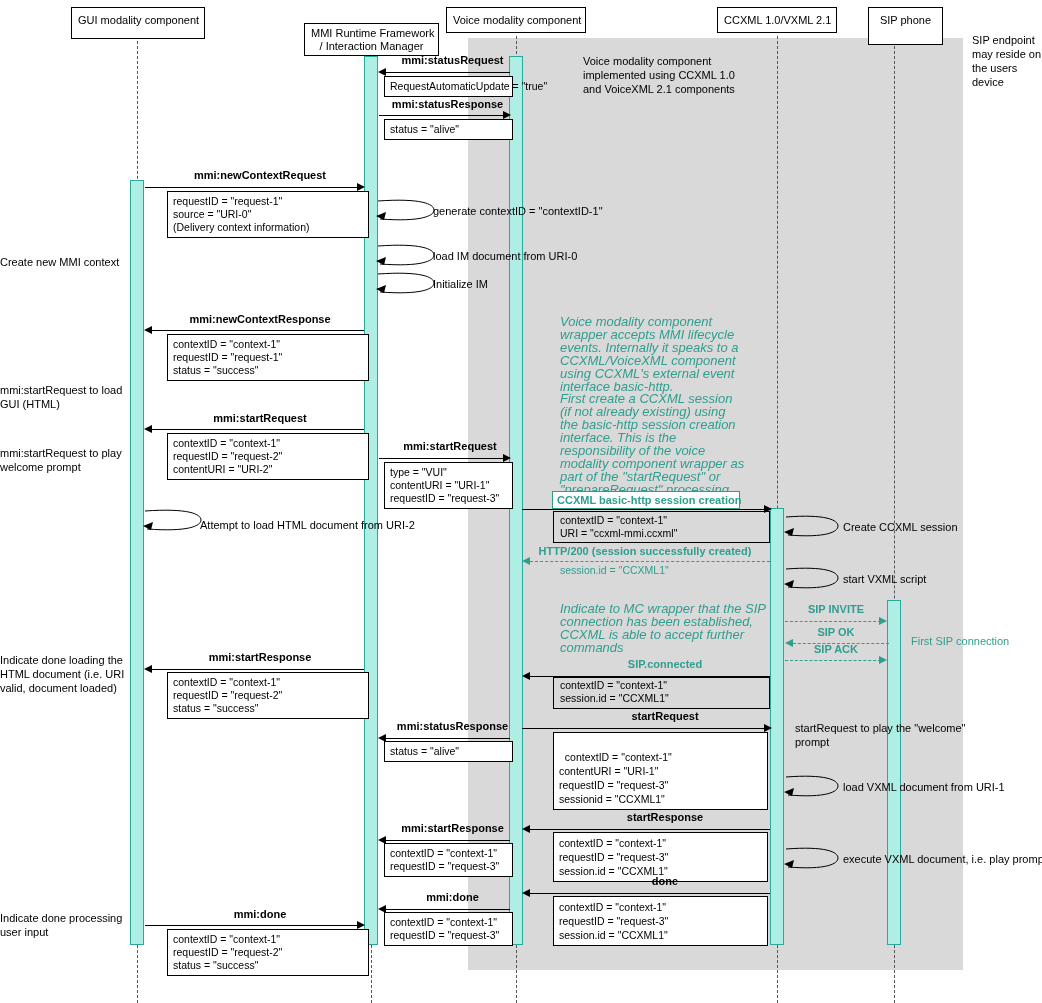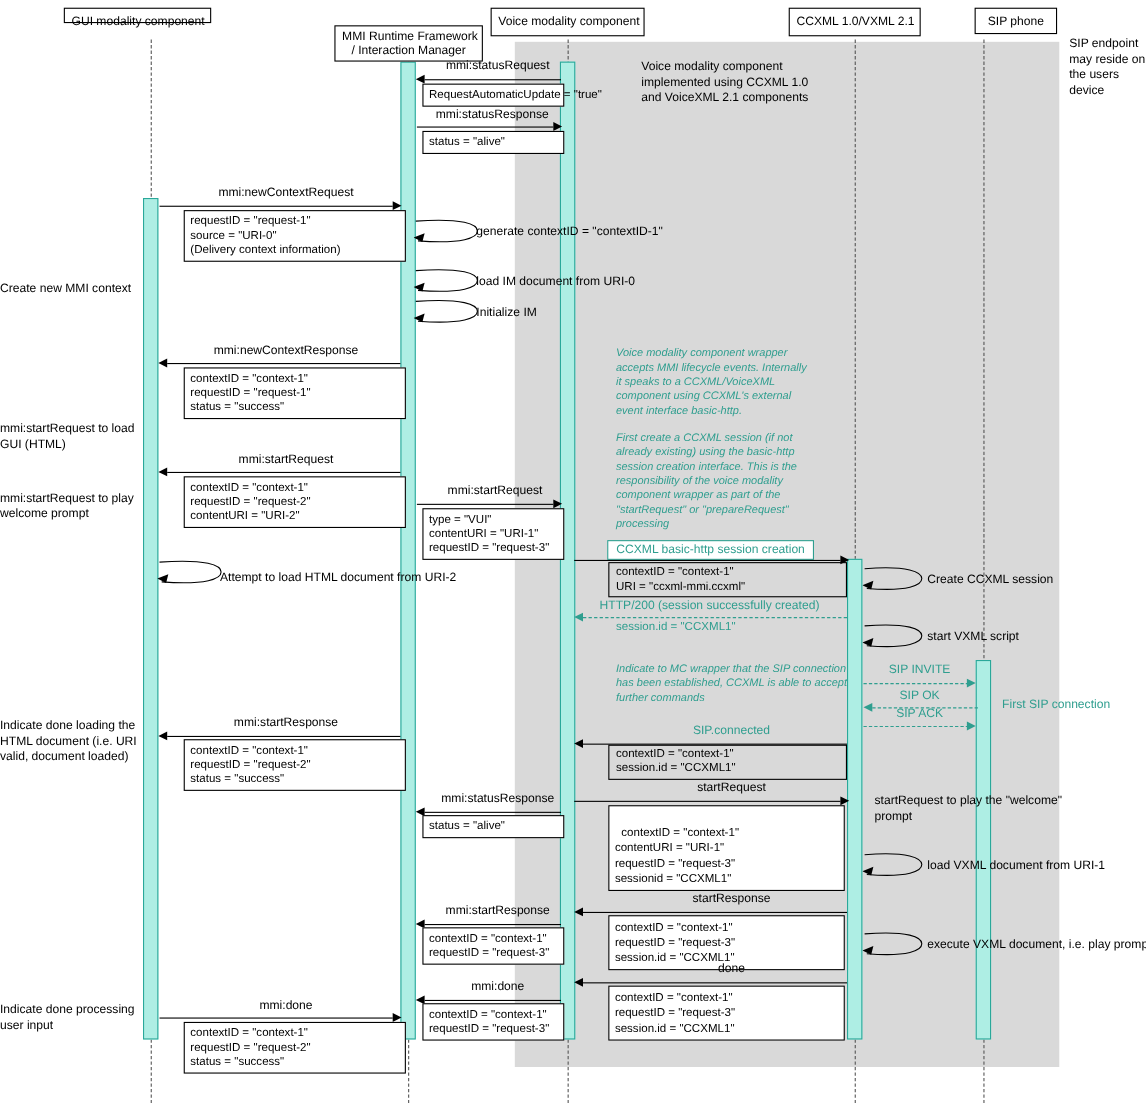--- a/index.html
+++ b/index.html
@@ -29,61 +29,61 @@
   .arrow-line.dashed{border-top:1px dashed #2f9e8f;}
   .arrowhead{
     width:0;height:0;border-top:4px solid transparent;border-bottom:4px solid transparent;
   }
   .ah-right{border-left:8px solid #000;}
   .ah-left{border-right:8px solid #000;}
   .ah-right-g{border-left:8px solid #2f9e8f;}
   .ah-left-g{border-right:8px solid #2f9e8f;}
   
   .msg-title{
-    font-weight:normal;font-size:11px;text-align:center;white-space:nowrap;
+    font-weight:bold;font-size:11px;text-align:center;white-space:nowrap;
   }
   .msg-body{
     border:1px solid #000;background:#fff;font-size:10.5px;line-height:13px;
     padding:3px 5px;box-sizing:border-box;white-space:nowrap;
   }
   .msg-body.noborder{border:none;background:transparent;padding:0;}
   .green{color:#2f9e8f;}
   .note{font-size:11px;line-height:14px;}
   .note.italic{}
-  .note.greenitalic{font-style:italic;color:#2f9e8f;line-height:13px;font-size:10px;}
+  .note.greenitalic{font-style:italic;color:#2f9e8f;line-height:13px;font-size:13px;}
   .lbl-left{font-size:11px;line-height:14px;}
   .plain-txt{font-size:11px;white-space:nowrap;}
 </style>
 </head>
 <body>
 
 <div class="abs shade" style="left:468px;top:38px;width:495px;height:932px;"></div>
 
 <div class="abs lline" style="left:137px;top:36px;height:967px;"></div>
 <div class="abs lline" style="left:371px;top:36px;height:967px;"></div>
 <div class="abs lline" style="left:516px;top:36px;height:967px;"></div>
 <div class="abs lline" style="left:777px;top:36px;height:967px;"></div>
 <div class="abs lline" style="left:894px;top:36px;height:967px;"></div>
 
 <div class="abs bar" style="left:364px;top:56px;width:14px;height:889px;"></div>
 <div class="abs bar" style="left:509px;top:56px;width:14px;height:889px;"></div>
 <div class="abs bar" style="left:130px;top:180px;width:14px;height:765px;"></div>
 <div class="abs bar" style="left:770px;top:508px;width:14px;height:437px;"></div>
 <div class="abs bar" style="left:887px;top:600px;width:14px;height:345px;"></div>
 
-<div class="abs lbox" style="left:58px;top:7px;width:134px;height:14px;line-height:19px;">GUI modality component</div>
+<div class="abs lbox" style="left:71px;top:7px;width:134px;height:32px;line-height:19px;">GUI modality component</div>
 
 <div class="abs lbox" style="left:304px;top:3px;width:135px;height:33px;line-height:13px;padding-top:3px;white-space:pre;margin-top:20px;">MMI Runtime Framework
 / Interaction Manager</div>
 
 <div class="abs lbox" style="left:446px;top:7px;width:140px;height:26px;line-height:19px;">Voice modality component</div>
 
 <div class="abs lbox" style="left:717px;top:7px;width:120px;height:26px;line-height:19px;">CCXML 1.0/VXML 2.1</div>
 
-<div class="abs lbox" style="left:886px;top:7px;width:75px;height:24px;line-height:19px;text-align:center;">SIP phone</div>
+<div class="abs lbox" style="left:868px;top:7px;width:75px;height:38px;line-height:19px;text-align:center;">SIP phone</div>
 
 <div class="abs note italic" style="left:972px;top:33px;width:70px;">SIP endpoint may reside on the users device</div>
 
 <div class="abs note italic" style="left:583px;top:54px;width:160px;">Voice modality component implemented using CCXML 1.0 and VoiceXML 2.1 components</div>
 
 <div class="abs note greenitalic" style="left:560px;top:315px;width:180px;">Voice modality component wrapper accepts MMI lifecycle events. Internally it speaks to a CCXML/VoiceXML component using CCXML's external event interface basic-http.</div>
 
 <div class="abs note greenitalic" style="left:560px;top:392px;width:185px;">First create a CCXML session (if not already existing) using the basic-http session creation interface. This is the responsibility of the voice modality component wrapper as part of the "startRequest" or "prepareRequest" processing</div>
 
 <div class="abs note greenitalic" style="left:560px;top:602px;width:220px;">Indicate to MC wrapper that the SIP connection has been established, CCXML is able to accept further commands</div>

